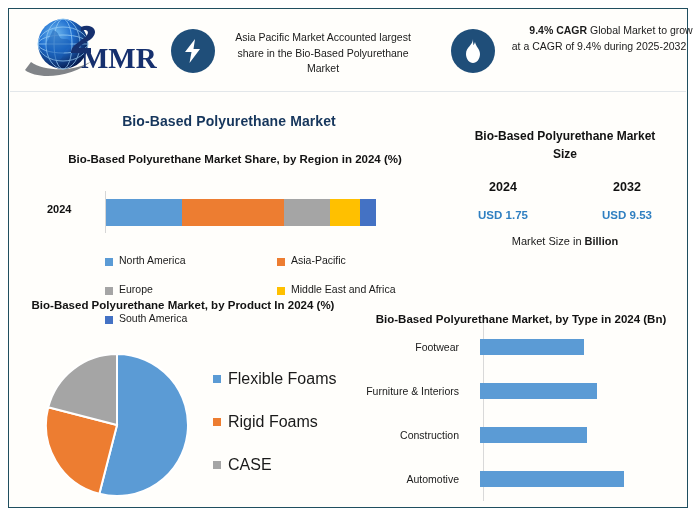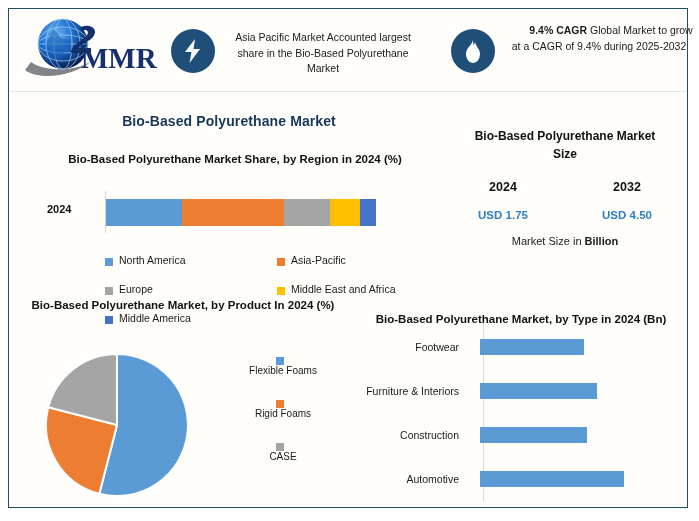--- a/index.html
+++ b/index.html
@@ -209,23 +209,22 @@
   }
   .pie-legend {
     position: absolute;
     left: 190px; top: 60px;
     width: 140px;
   }
   .pl {
     display: flex;
     align-items: center;
     height: 43px;
-    font-size: 10px;
+    font-size: 16px;
     color: #1a1a1a;
-    flex-direction: column;
   }
   .pl .sw {
     width: 8px; height: 8px;
     margin-right: 7px;
     flex: 0 0 8px;
   }
 
   
   .type-panel {
     position: absolute;
@@ -353,34 +352,34 @@
           <div class="lg">
             <span class="sw" style="background: rgb(165, 165, 165);"></span>
             <span>Europe</span>
           </div>
           <div class="lg">
             <span class="sw" style="background: rgb(255, 192, 0);"></span>
             <span>Middle East and Africa</span>
           </div>
           <div class="lg">
             <span class="sw" style="background: rgb(68, 114, 196);"></span>
-            <span>Middle America</span>
+            <span>South America</span>
           </div>
         </div>
     </div>
 
     <div class="size-panel">
       <div class="size-title">Bio-Based Polyurethane Market Size</div>
       <div class="size-years">
         <div class="size-col"><span class="yr">2024</span></div>
         <div class="size-col"><span class="yr">2032</span></div>
       </div>
       <div class="size-vals">
         <div class="size-col"><span class="val">USD 1.75</span></div>
-        <div class="size-col"><span class="val">USD 4.50</span></div>
+        <div class="size-col"><span class="val">USD 9.53</span></div>
       </div>
       <div class="size-foot">
         <span>Market Size in </span><b>Billion</b>
       </div>
     </div>
 
     <div class="pie-panel">
       <div class="chart-title pie-title">Bio-Based Polyurethane Market, by Product In 2024 (%)</div>
       <div class="pie-wrap">
         <svg id="pie-svg" width="146" height="146" viewBox="0 0 146 146" xmlns="http://www.w3.org/2000/svg">

